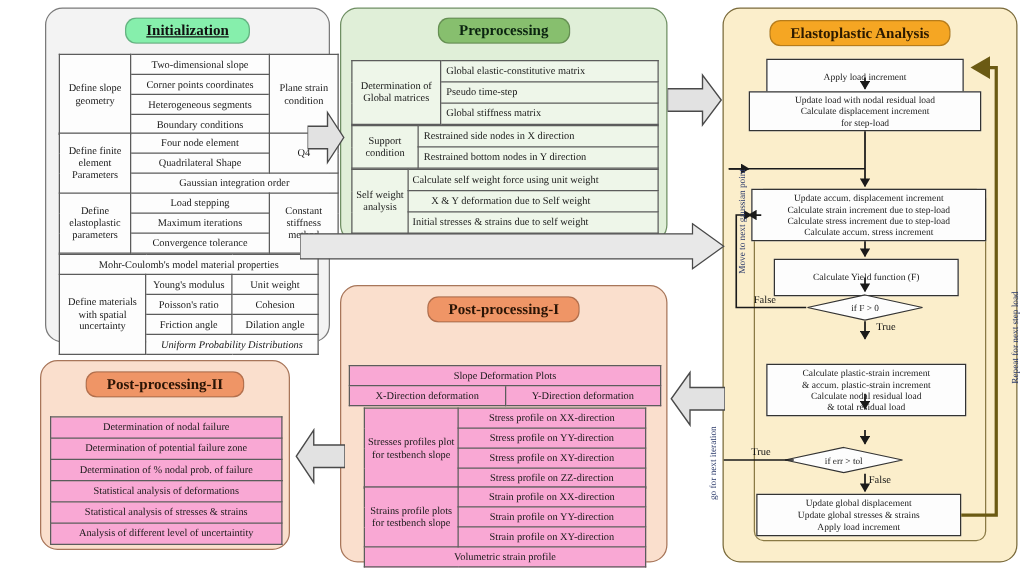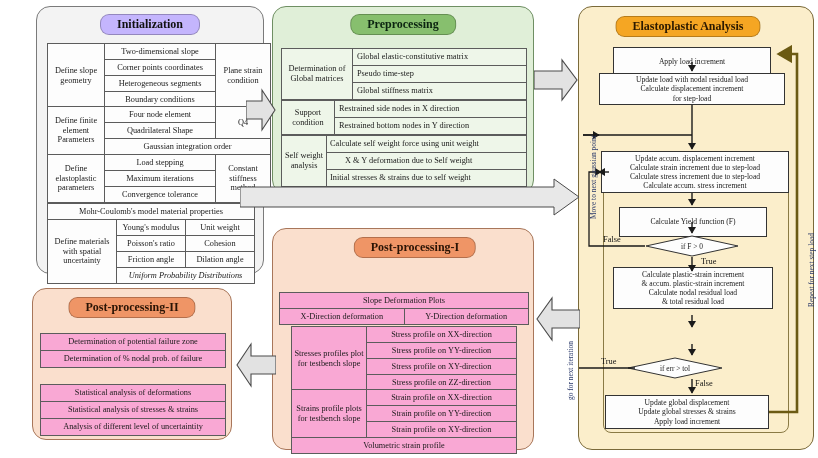--- a/index.html
+++ b/index.html
@@ -13,21 +13,21 @@
   .panel.init{background:#f3f3f3;border-color:#7a7a7a;}
   .panel.pre{background:#e0efd8;border-color:#6f8f63;}
   .panel.elas{background:#fbeecb;border-color:#7a6a3a;}
   .panel.post1{background:#fadfcd;border-color:#a8765a;}
   .panel.post2{background:#fadfcd;border-color:#a8765a;}
 
   .title{position:absolute;left:50%;transform:translateX(-50%);
          border-radius:9px;font-weight:bold;text-align:center;
          font-size:12px;line-height:19px;height:19px;padding:0 16px;white-space:nowrap;
          border:1px solid rgba(0,0,0,.25);}
-  .title.gray{background:#c4b5fd;color:#111;}
+  .title.gray{background:#86efac;color:#111;text-decoration:underline;}
   .title.green{background:#87bf6e;color:#0b2410;}
   .title.orange{background:#f5a623;color:#2c1a00;}
   .title.peach{background:#ef9566;color:#2a1405;}
 
   
   table.g{position:absolute;border-collapse:collapse;table-layout:fixed;}
   table.g td{border:1px solid #5c5c5c;text-align:center;vertical-align:middle;
              font-size:8.3px;line-height:9.6px;padding:1px 2px;background:#fdfdfd;}
   .pre table.g td{background:#eef6e9;}
   .post1 table.g td,.post2 table.g td{background:#f9a8d4;}
@@ -169,21 +169,21 @@
             <td style="height:14px;text-align:left;padding-left:18px;">X &amp; Y deformation due to Self weight</td>
           </tr>
       <tr>
             <td style="height:14px;text-align:left;padding-left:3px;">Initial stresses &amp; strains due to self weight</td>
           </tr>
     </tbody>
       </table>
   </div>
 
   <div class="panel post1" style="left:272px;top:228px;width:262px;height:222px;">
-    <div class="title peach" style="top:8px;margin-left:12px;">Post-processing-I</div>
+    <div class="title peach" style="top:8px;">Post-processing-I</div>
 
     <table class="g" style="left:6px;top:63px;width:250px;">
       <tbody>
           <tr>
             <td colspan="2" style="height:13px;">Slope Deformation Plots</td>
           </tr>
       <tr>
         <td style="width:125px;height:13px;">X-Direction deformation</td>
         <td style="width:125px;">Y-Direction deformation</td>
       </tr>
@@ -225,20 +225,23 @@
           </tr>
     </tbody>
       </table>
   </div>
 
   <div class="panel post2" style="left:32px;top:288px;width:200px;height:152px;">
     <div class="title peach" style="top:8px;">Post-processing-II</div>
 
     <table class="g" style="left:7px;top:44px;width:186px;">
       <tbody>
+          <tr>
+            <td style="height:14px;">Determination of nodal failure</td>
+          </tr>
       <tr>
             <td style="height:14px;">Determination of potential failure zone</td>
           </tr>
       <tr>
             <td style="height:14px;">Determination of % nodal prob. of failure</td>
           </tr>
     </tbody>
       </table>
 
     <table class="g" style="left:7px;top:95px;width:186px;">
@@ -284,21 +287,21 @@
 
     <div class="diamond" style="left:66px;top:228px;width:94px;height:22px;">
       <svg class="shape" viewBox="0 0 94 22" preserveAspectRatio="none">
         <polygon points="47,1 93,11 47,21 1,11" fill="#fdfdfd" stroke="#333" stroke-width="1"></polygon>
       </svg>
       <div class="lbl">if F &gt; 0</div>
     </div>
     <div class="slab" style="left:24px;top:228px;">False</div>
     <div class="slab" style="left:122px;top:250px;">True</div>
 
-    <div class="fbox" style="left:34px;top:260px;width:160px;height:42px;flex-direction:column;">
+    <div class="fbox" style="left:34px;top:284px;width:160px;height:42px;flex-direction:column;">
       <span>Calculate plastic-strain increment</span>
       <span>&amp; accum. plastic-strain increment</span>
       <span>Calculate nodal residual load</span>
       <span>&amp; total residual load</span>
     </div>
 
 
     <div class="diamond" style="left:48px;top:350px;width:96px;height:22px;">
       <svg class="shape" viewBox="0 0 96 22" preserveAspectRatio="none">
         <polygon points="48,1 95,11 48,21 1,11" fill="#fdfdfd" stroke="#333" stroke-width="1"></polygon>

